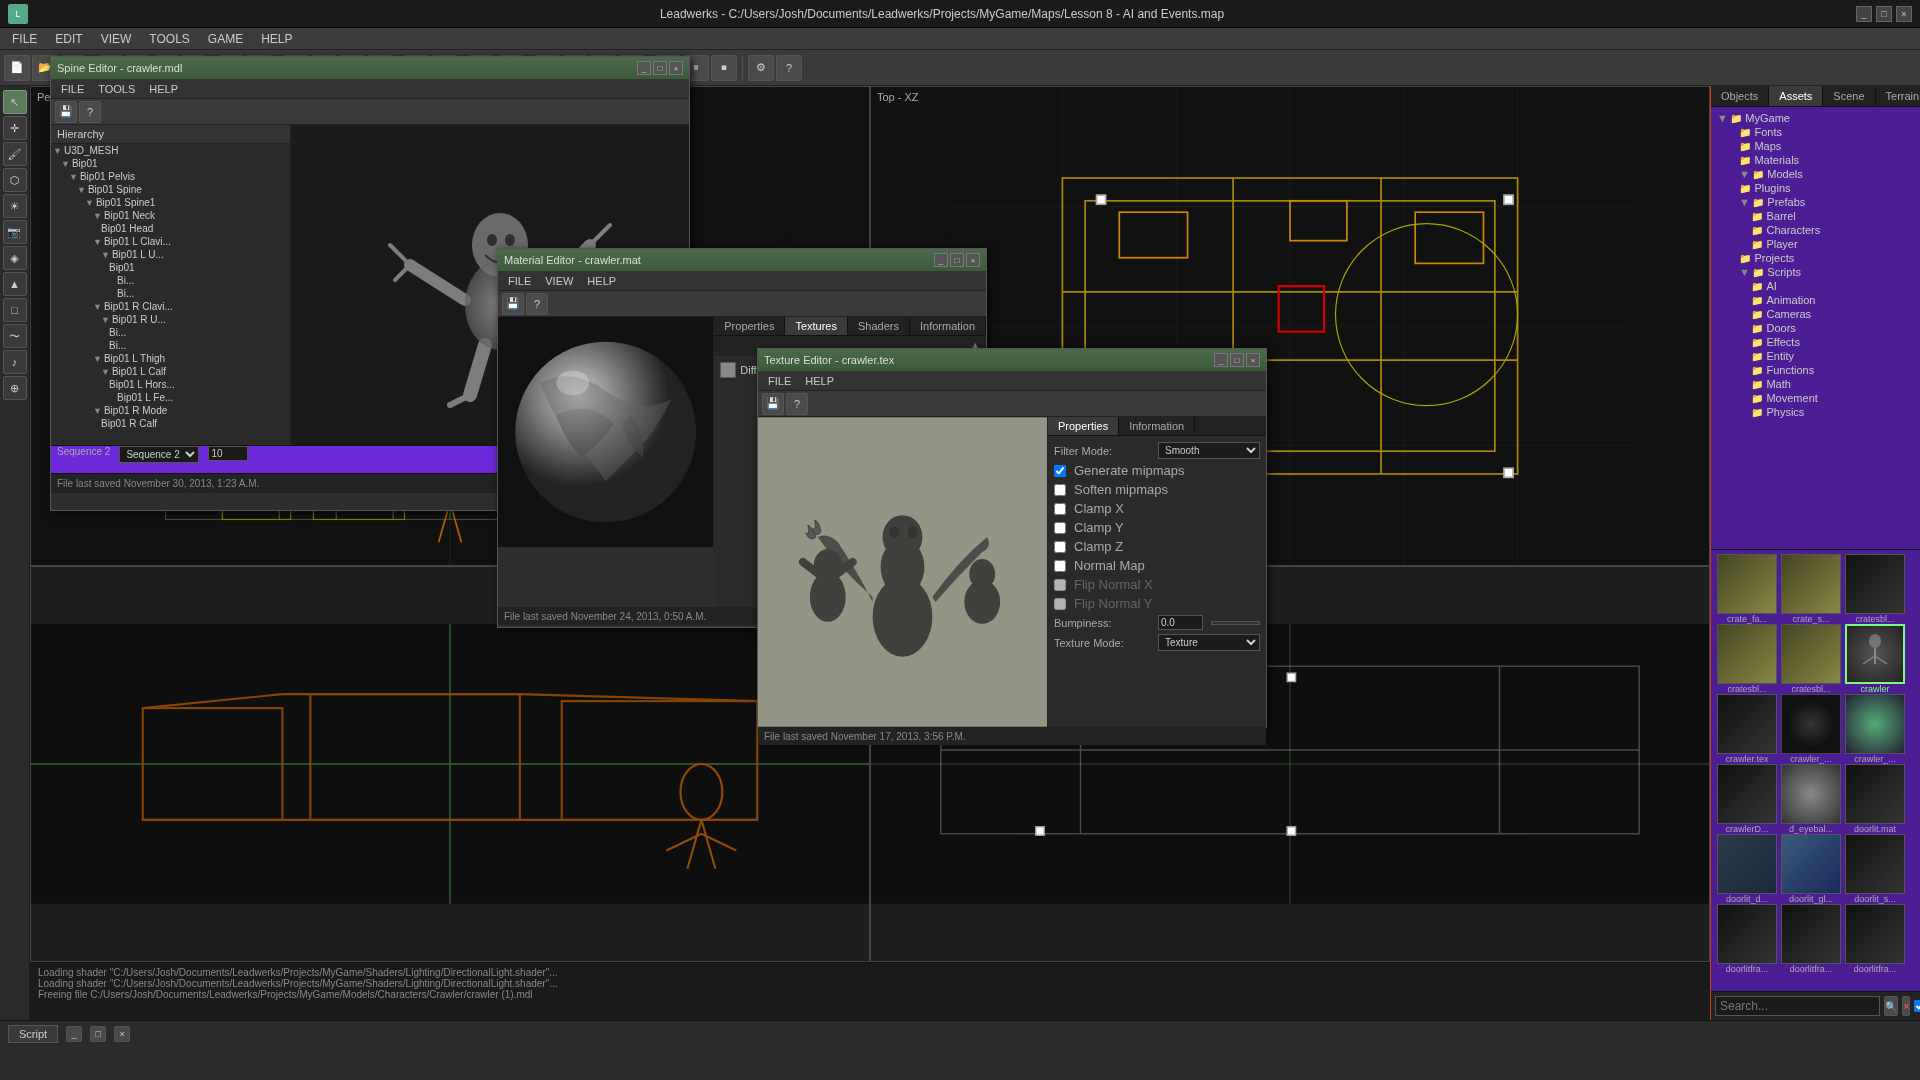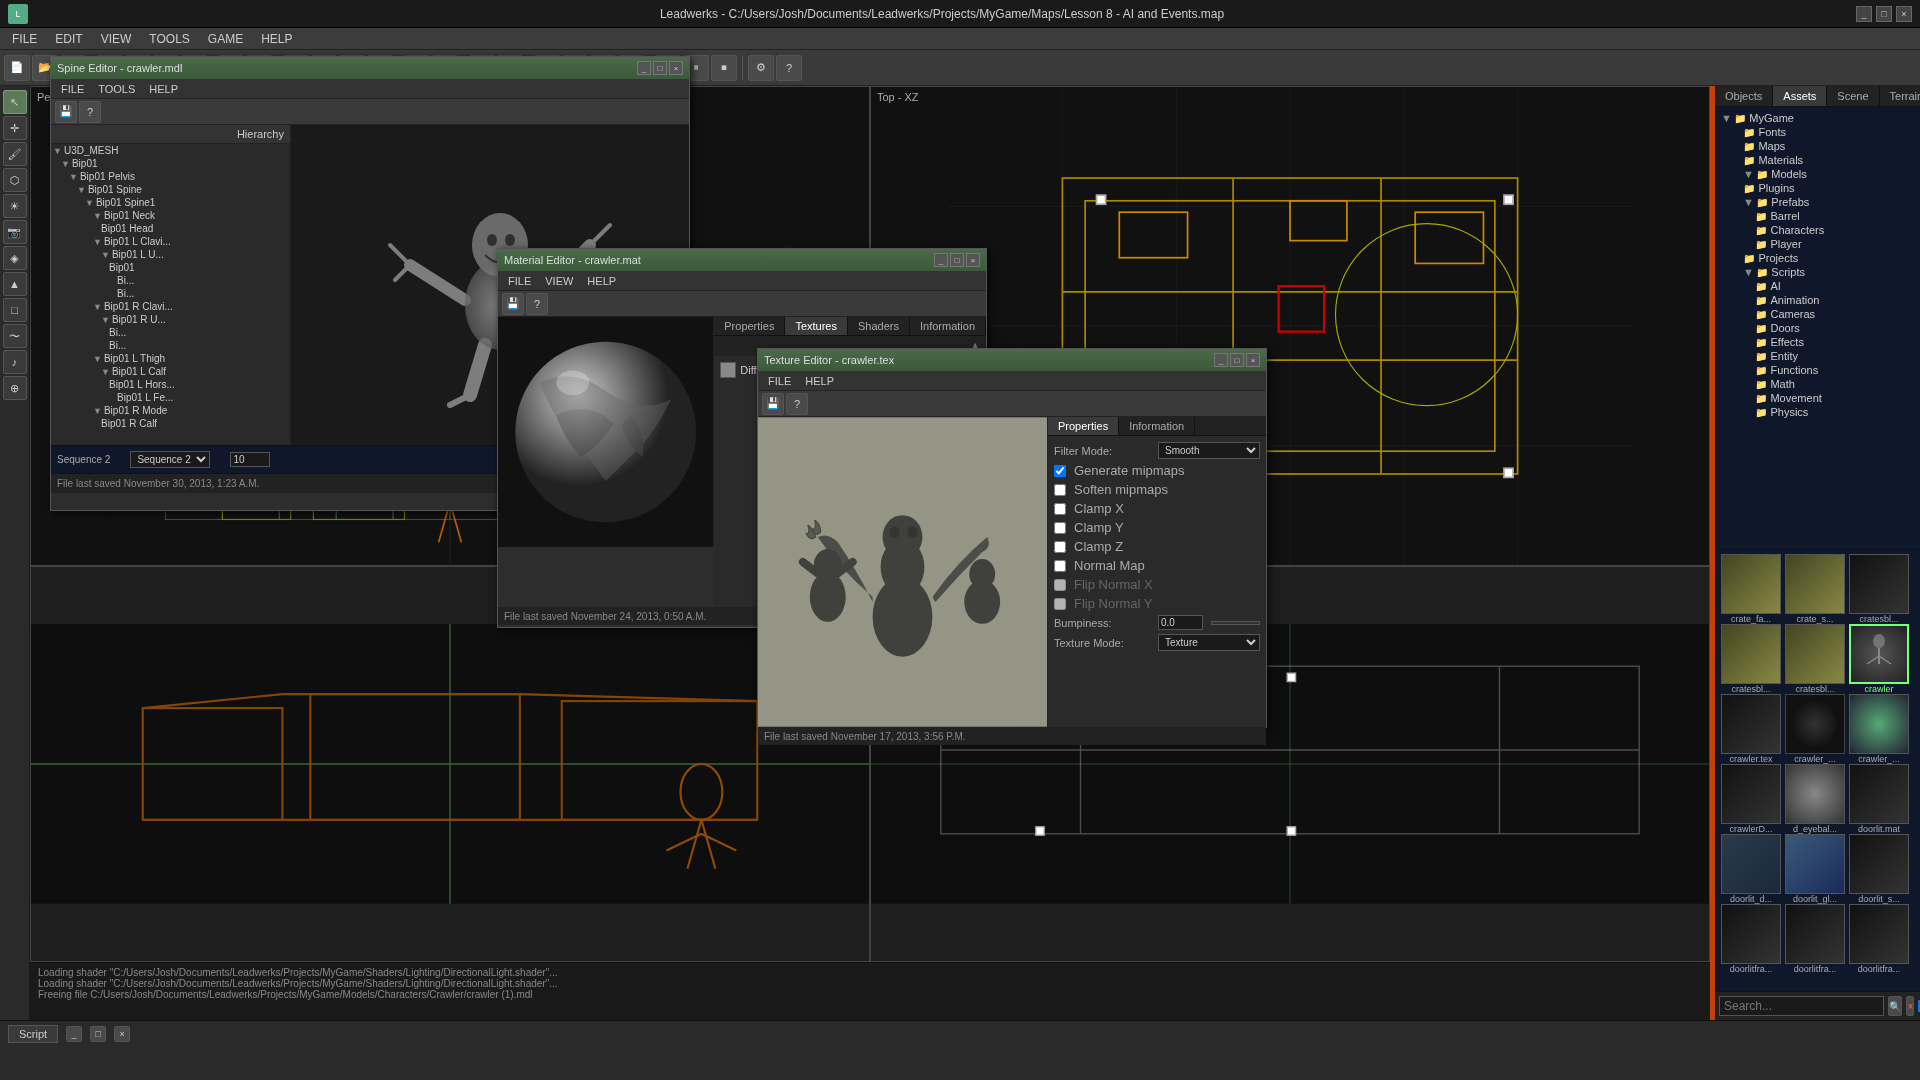--- a/index.html
+++ b/index.html
@@ -139,22 +139,22 @@
     }
 
     
     #viewport-top {
       background: #111;
     }
 
     
     #right-panel {
       width: 210px;
-      background: #0f172a;
-      border-left: 5px solid #c2410c;
+      background: #4c1d95;
+      border-left: 1px solid #c2410c;
       display: flex;
       flex-direction: column;
     }
     #right-tabs {
       display: flex;
       background: #222;
       border-bottom: 1px solid #111;
     }
     .right-tab {
       padding: 4px 10px;
@@ -343,25 +343,25 @@
       display: flex;
       align-items: center;
       padding: 0 6px;
       font-size: 10px;
       color: #888;
       border-top: 1px solid #111;
       justify-content: space-between;
     }
     #model-bottom {
       display: flex;
-      align-items: center;
+      align-items: flex-start;
       height: 28px;
-      background: #0f172a;
+      background: #6d28d9;
       padding: 0 6px;
-      gap: 20px;
+      gap: 9px;
       border-top: 1px solid #111;
     }
 
     
     #material-editor {
       left: 497px;
       top: 248px;
       width: 490px;
       height: 380px;
     }
@@ -980,21 +980,21 @@
   </div>
   <div class="fw-menubar">
     <span class="fw-menu">FILE</span>
     <span class="fw-menu">TOOLS</span>
     <span class="fw-menu">HELP</span>
   </div>
   <div class="fw-toolbar">
     <div class="tb-btn" style="width:22px;height:22px;">💾</div>
     <div class="tb-btn" style="width:22px;height:22px;">?</div>
   </div>
-  <div class="fw-content" style="height:320px;text-align:right;">
+  <div class="fw-content" style="height:320px;">
 
     <div id="model-hierarchy">
       <div class="hier-header">Hierarchy</div>
       <div style="overflow-y:auto;height:290px;">
         <div class="tree-item" style="font-size:10px;">
           <span class="tree-arrow" style="font-size:9px;">▼</span>
           <span class="tree-label">U3D_MESH</span>
         </div>
         <div style="padding-left:8px;">
           <div class="tree-item" style="font-size:10px;">

